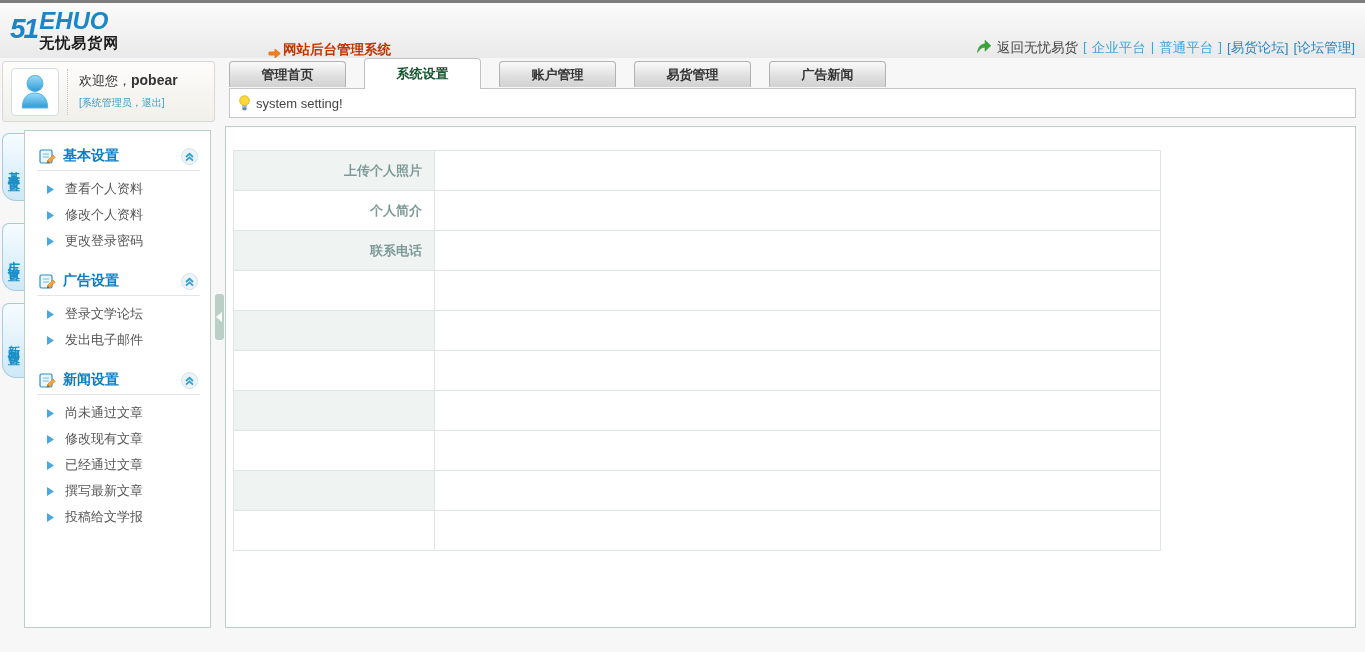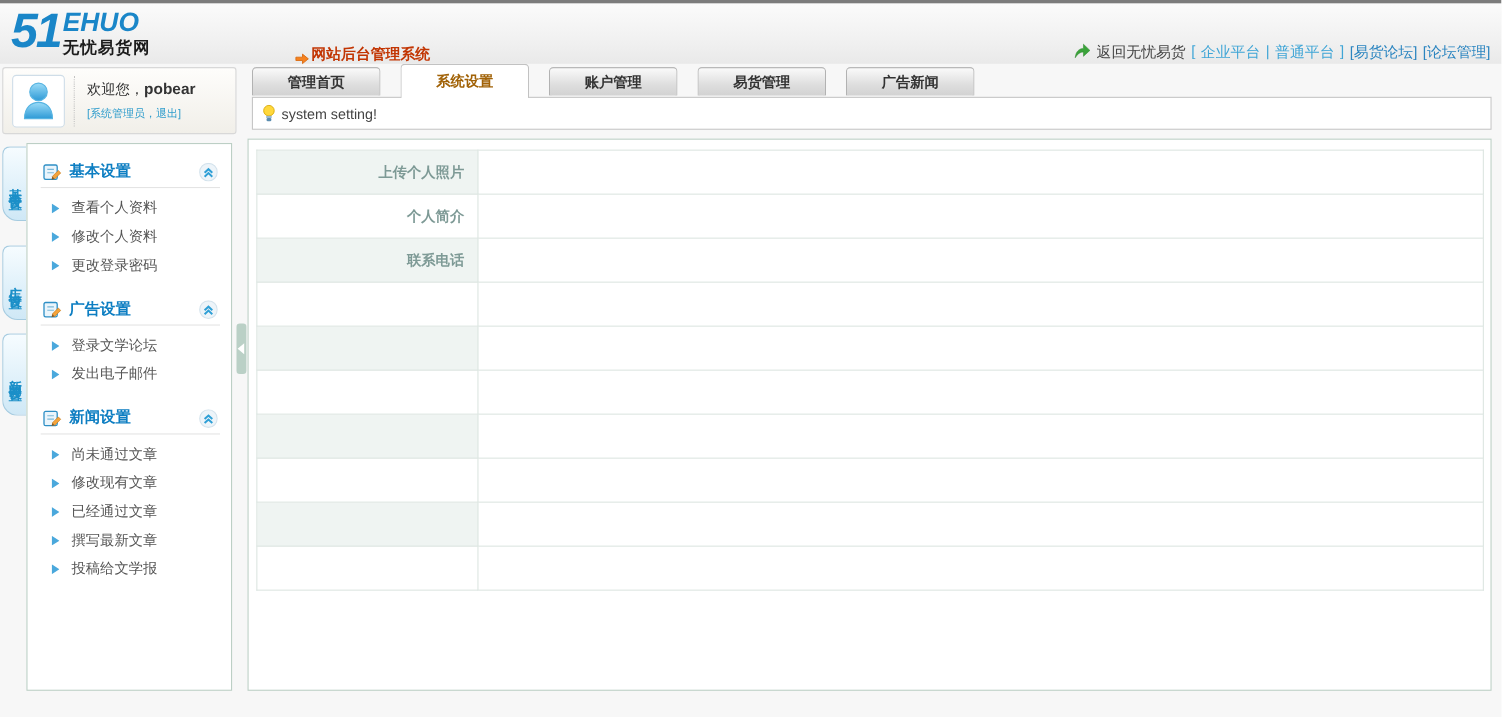--- a/index.html
+++ b/index.html
@@ -5,21 +5,21 @@
   * { margin:0; padding:0; box-sizing:border-box; }
   html,body { width:1365px; height:652px; }
   body { font-family:"Liberation Sans","DejaVu Sans",sans-serif; background:#f7f7f7; position:relative; overflow:hidden; }
   #app { position:absolute; inset:0; width:1365px; height:652px; }
 
   
   .header { position:absolute; left:0; top:0; width:1365px; height:58px;
     background:linear-gradient(180deg,#fbfbfb 0%,#efefef 70%,#e9e9e9 100%);
     border-top:3px solid #7c7c7c; }
   .logo { position:absolute; left:10px; top:4px; display:flex; align-items:flex-start; cursor:default; }
-  .logo-number { font-size:44px; line-height:44px; font-weight:bold; font-style:italic; color:#1a86c8; letter-spacing:-2px; }
+  .logo-number { font-size:28px; line-height:44px; font-weight:bold; font-style:italic; color:#1a86c8; letter-spacing:-2px; }
   .logo-col { margin-left:2px; margin-top:3px; }
   .logo-word { font-size:24px; line-height:22px; font-weight:bold; font-style:italic; color:#1a86c8; letter-spacing:0px; }
   .logo-sub { font-size:15px; font-weight:bold; color:#1c1c1c; letter-spacing:1px; margin-top:2px; }
   .sys-title { position:absolute; left:268px; top:38px; display:flex; align-items:flex-end; gap:2px;
     font-size:13.5px; font-weight:bold; color:#c23503; }
   .top-links { position:absolute; right:10px; top:36px; display:flex; gap:5px; font-size:13.5px; }
   .top-links .back { color:#444; cursor:pointer; }
   .lnk-light { color:#3fa5d6; cursor:pointer; }
   .lnk-sep { color:#3fa5d6; }
   .lnk-dark { color:#2b85c0; cursor:pointer; }
@@ -33,21 +33,21 @@
   .welcome-line { position:absolute; left:76px; top:10px; font-size:13px; color:#333; }
   .welcome-line b { font-size:14px; }
   .role-line { position:absolute; left:76px; top:34px; font-size:10px; color:#2e9ccc; cursor:pointer; }
 
   
   .tabs { position:absolute; left:229px; top:58px; height:31px; display:flex; gap:18px; }
   .tab { width:117px; height:26px; margin-top:3px; line-height:25px; text-align:center;
     font-size:13px; font-weight:bold; color:#333; cursor:pointer;
     background:linear-gradient(180deg,#fafafa,#dedede 60%,#d2d2d2);
     border:1px solid #b2b2b2; border-bottom:none; border-radius:4px 4px 0 0; }
-  .tab.active { margin-top:0; height:31px; line-height:29px; background:#fff; color:#a16207;
+  .tab.active { margin-top:0; height:31px; line-height:29px; background:#fff; color:#14532d;
     border:1px solid #c2c2c2; border-bottom:none; position:relative; z-index:3; }
 
   
   .notice-bar { position:absolute; left:229px; top:88px; width:1127px; height:30px; background:#fff;
     border:1px solid #c6c6c6; display:flex; align-items:center; padding-left:8px; gap:5px; z-index:1; }
   .notice-text { font-size:13px; color:#444; }
 
   
   .vtab { position:absolute; left:2px; width:22px; cursor:pointer;
     background:linear-gradient(180deg,#f6fcff,#cfe8f6); border:1px solid #a5cbe0; border-right:none;
@@ -70,21 +70,21 @@
 
   
   .split-handle { position:absolute; left:215px; top:294px; width:9px; height:46px;
     background:#bad0c6; border-radius:3px; cursor:pointer; }
   .split-handle::before { content:""; position:absolute; left:1px; top:18px;
     border-top:5px solid transparent; border-bottom:5px solid transparent; border-right:6px solid #fff; }
 
   
   .main-panel { position:absolute; left:225px; top:126px; width:1131px; height:502px;
     background:#fff; border:1px solid #bccfc5; }
-  table.form { position:absolute; left:7px; top:9px; width:1116px; border-collapse:collapse; }
+  table.form { position:absolute; left:7px; top:23px; width:928px; border-collapse:collapse; }
   table.form td { border:1px solid #dde6e2; height:40px; }
   td.flabel { width:201px; text-align:right; padding-right:12px;
     font-size:13px; font-weight:bold; color:#7e9a96; background:#fff; }
   tr:nth-child(odd) td.flabel { background:#eff4f2; }
   td.fvalue { background:#fff; }
 
   .icon { display:inline-flex; flex:none; }
 </style>
 </head>
 <body>

